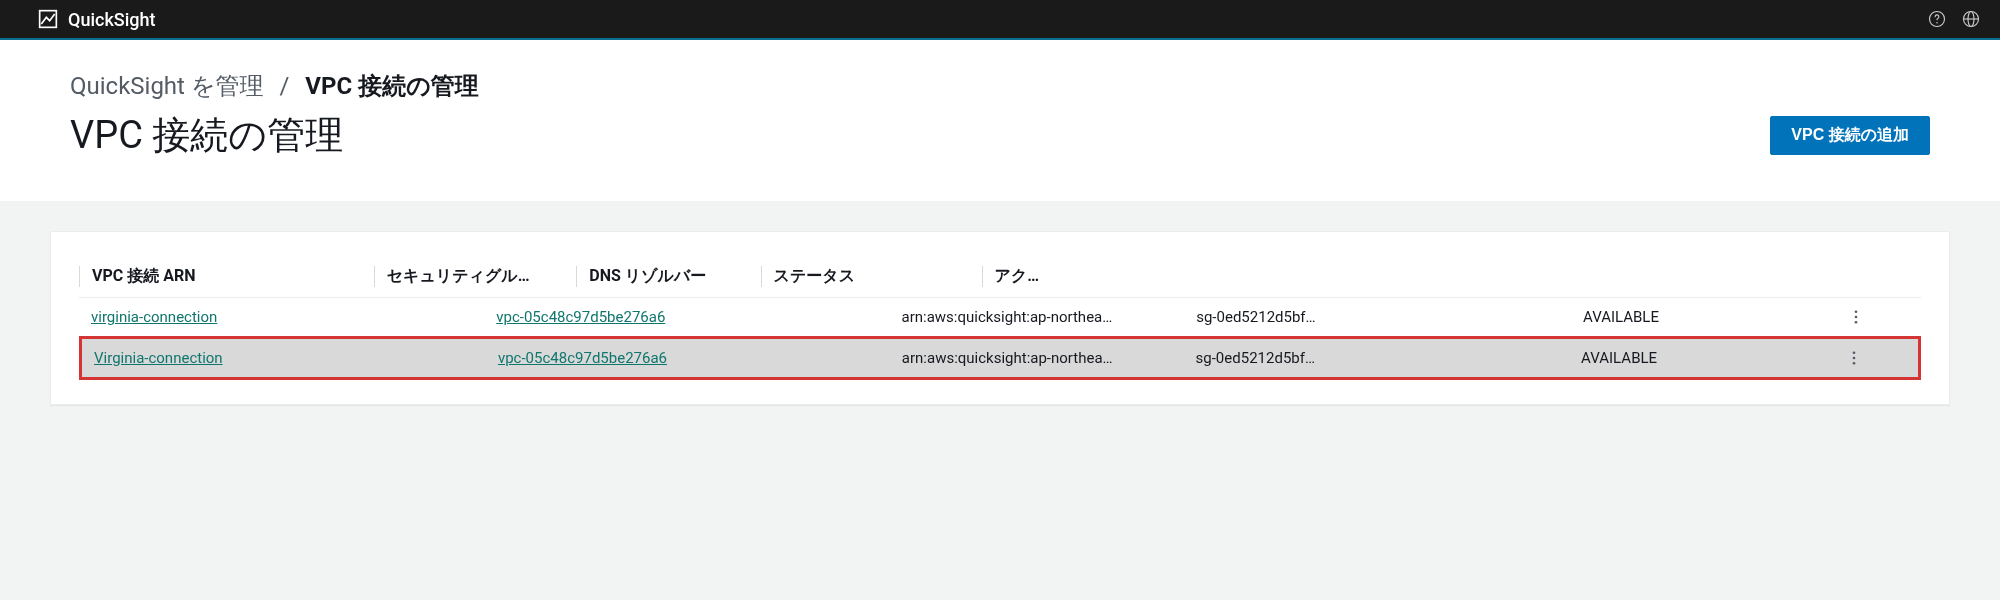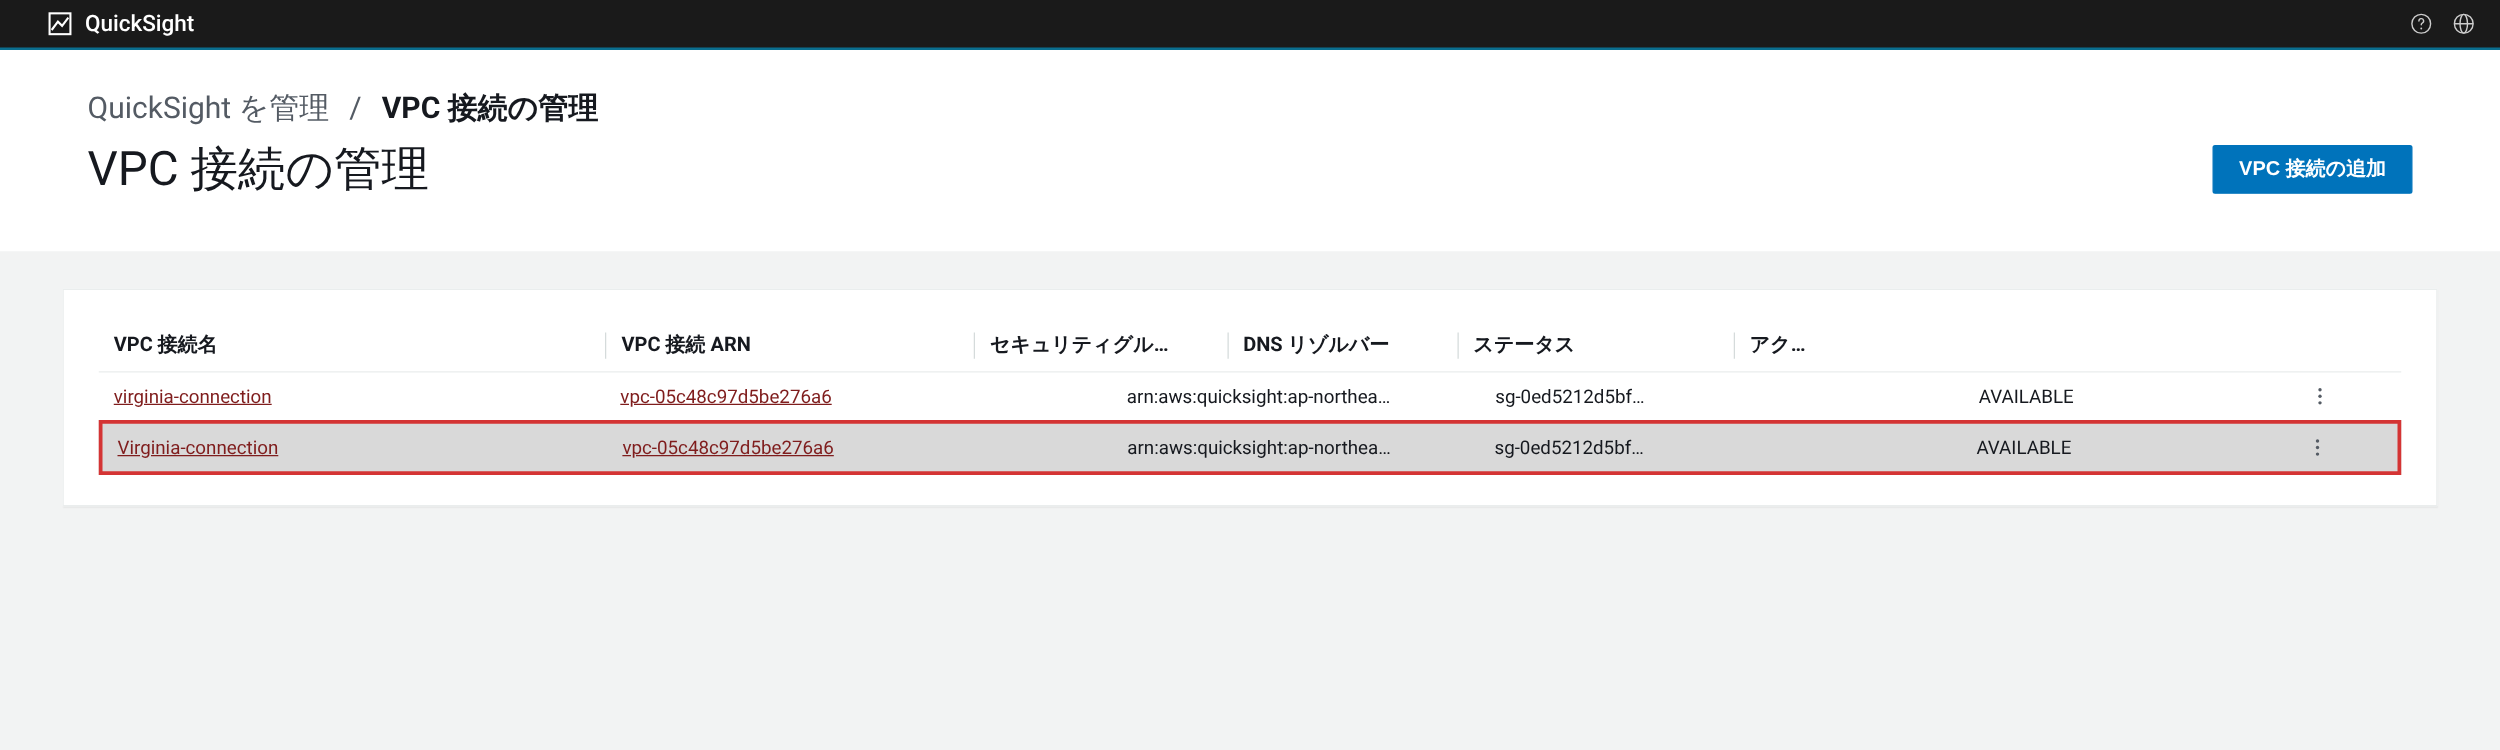--- a/index.html
+++ b/index.html
@@ -129,21 +129,21 @@
       align-items: center;
       padding: 10px 0;
       border-top: 1px solid #eaeded;
       font-size: 15px;
     }
     .row.highlighted {
       background: #d9d9d9;
       border: 3px solid #d43434;
     }
     .link {
-      color: #7f1d1d;
+      color: #0f766e;
       text-decoration: underline;
       cursor: pointer;
     }
     .kebab {
       display: flex;
       align-items: center;
       justify-content: center;
       width: 100%;
       cursor: pointer;
     }
@@ -194,21 +194,20 @@
   </div>
   <div class="title-row">
     <h1 class="page-title">VPC 接続の管理</h1>
     <button class="add-button">VPC 接続の追加</button>
   </div>
 </div>
 
 <div class="panel">
   <div class="table">
     <div class="thead">
-      <div class="col col-name">VPC 接続名</div>
       <div class="col col-arn">VPC 接続 ARN</div>
       <div class="col col-sg">セキュリティグル…</div>
       <div class="col col-dns">DNS リゾルバー</div>
       <div class="col col-status">ステータス</div>
       <div class="col col-action">アク…</div>
     </div>
     <div class="tbody" id="tbody">
         <div class="row">
           <div class="col col-name"><span class="link">virginia-connection</span></div>
           <div class="col col-vpcid"><span class="link">vpc-05c48c97d5be276a6</span></div>

